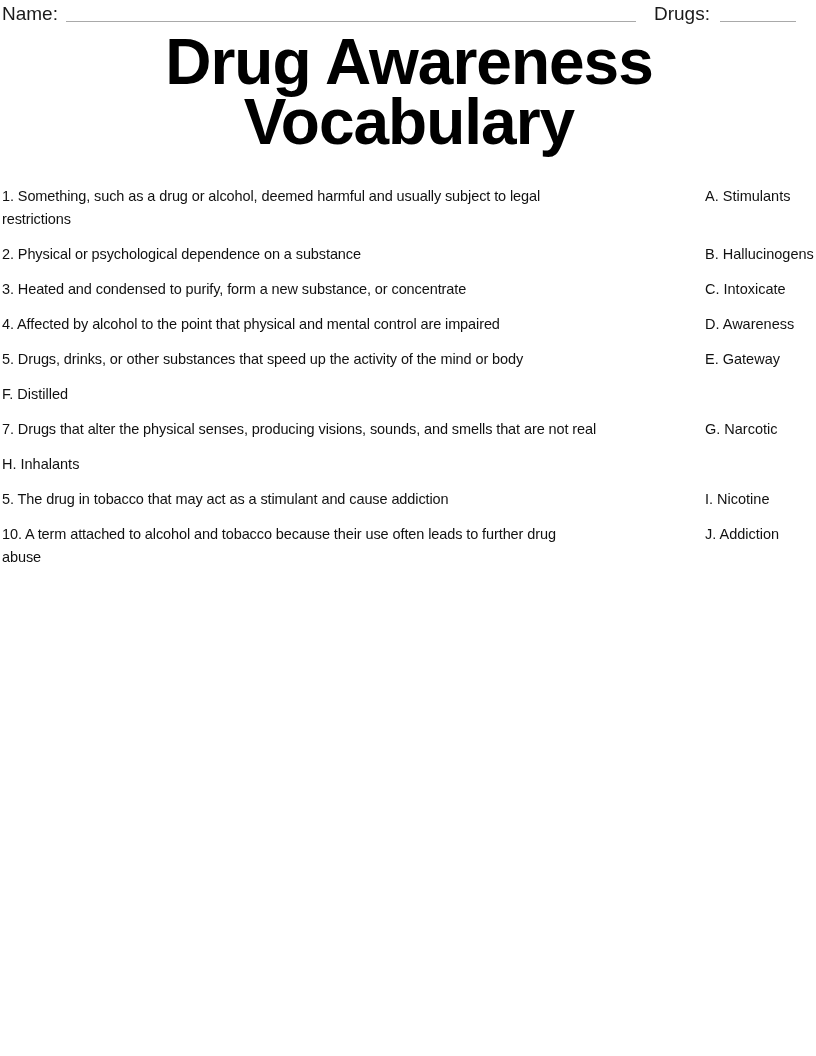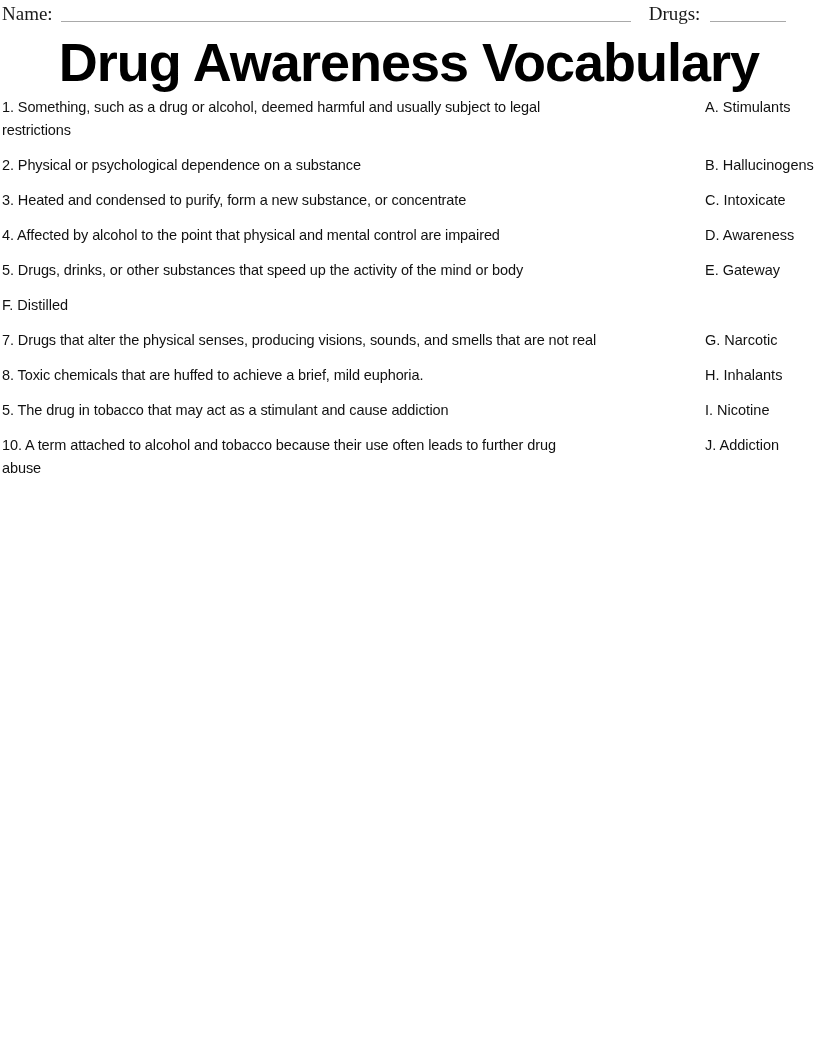--- a/index.html
+++ b/index.html
@@ -21,47 +21,46 @@
   .header-row {
     display: flex;
     align-items: flex-end;
     height: 22px;
     font-size: 19px;
     color: #1a1a1a;
   }
   .hdr-label {
     white-space: nowrap;
     line-height: 20px;
-    font-family: Liberation Serif, serif;
   }
   .blank-line {
     border-bottom: 1px solid #a9a9a9;
     height: 16px;
   }
   .name-line {
     flex: 0 0 570px;
     margin: 0 18px 2px 8px;
   }
   .date-line {
     flex: 0 0 76px;
     margin: 0 0 2px 10px;
   }
   
   .title {
     margin-top: 8px;
     text-align: center;
-    font-size: 54px;
+    font-size: 64px;
     font-weight: bold;
     letter-spacing: -1px;
     line-height: 60px;
     color: #000000;
   }
   
   .rows {
-    margin-top: 4px;
+    margin-top: 33px;
   }
   .match-row {
     display: flex;
     align-items: flex-start;
     margin-bottom: 12px;
     font-size: 14.5px;
     line-height: 23px;
     color: #111111;
   }
   .q-cell {
@@ -111,21 +110,20 @@
       <div class="a-cell">E. Gateway</div>
     </div>
     <div class="match-row">
       <div class="a-cell">F. Distilled</div>
     </div>
     <div class="match-row">
       <div class="q-cell">7. Drugs that alter the physical senses, producing visions, sounds, and smells that are not real</div>
       <div class="a-cell">G. Narcotic</div>
     </div>
     <div class="match-row">
-      <div class="q-cell">8. Toxic chemicals that are huffed to achieve a brief, mild euphoria.</div>
       <div class="a-cell">H. Inhalants</div>
     </div>
     <div class="match-row">
       <div class="q-cell">5. The drug in tobacco that may act as a stimulant and cause addiction</div>
       <div class="a-cell">I. Nicotine</div>
     </div>
     <div class="match-row">
       <div class="q-cell">10. A term attached to alcohol and tobacco because their use often leads to further drug
 abuse</div>
       <div class="a-cell">J. Addiction</div>

